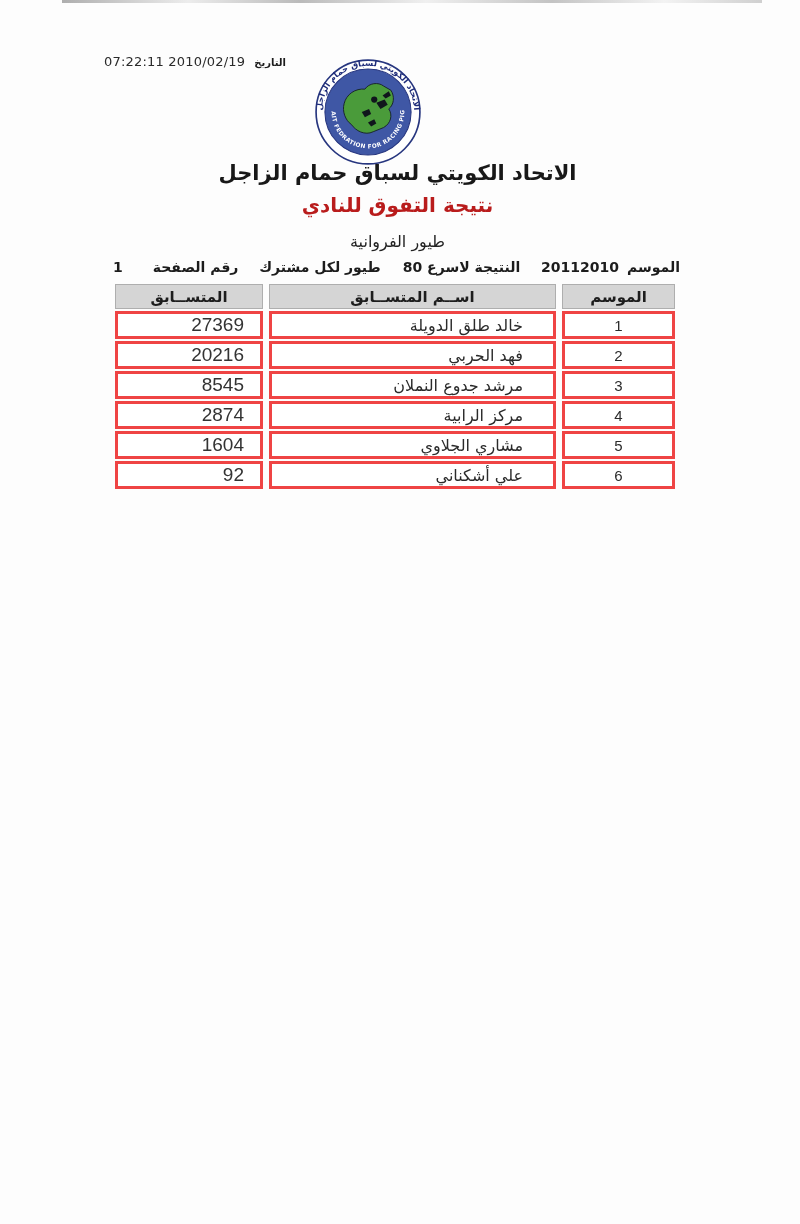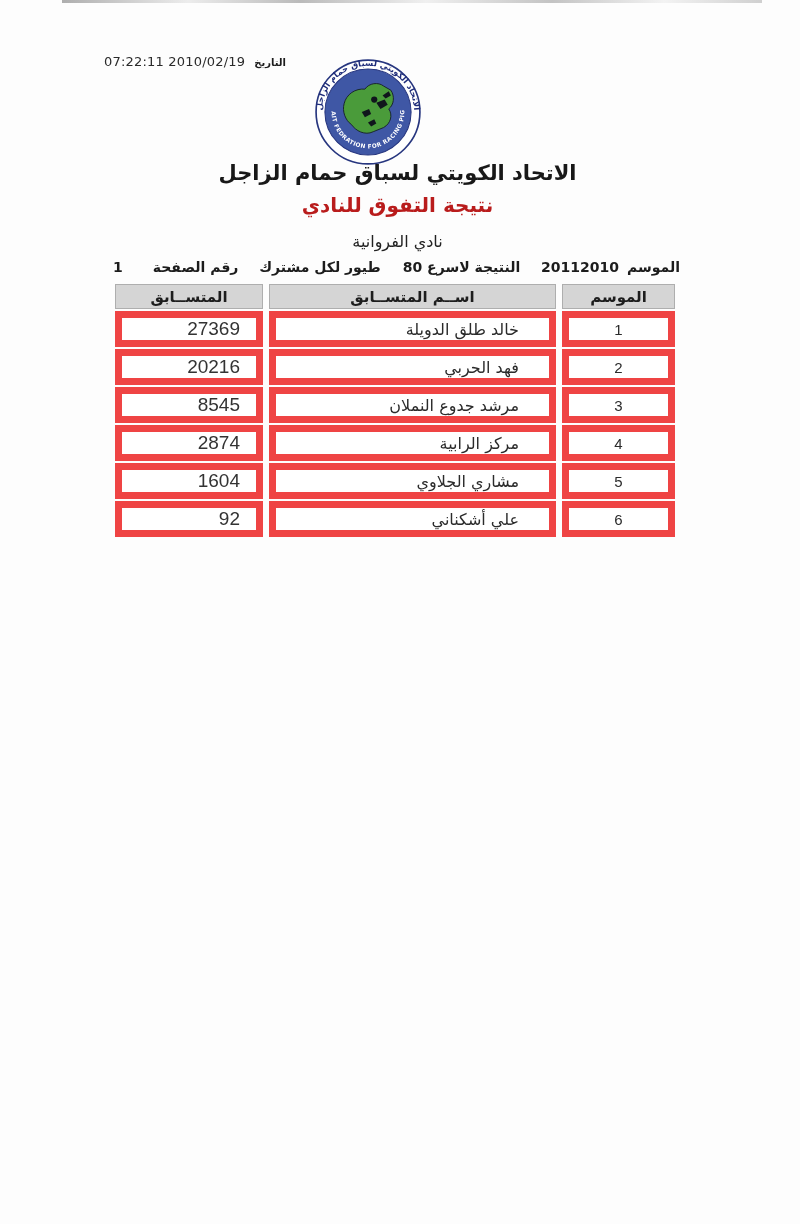--- a/index.html
+++ b/index.html
@@ -42,21 +42,21 @@
   .gap8{margin-left:8px;} .gap18{margin-left:22px;} .gap30{margin-left:30px;}
   .page-num{font-size:14px;}
   
   .results-table{
     position:absolute;left:115px;top:284px;width:560px;
     display:grid;direction:rtl;
     grid-template-columns:113px 287px 148px;
     column-gap:6px;row-gap:2px;
   }
   .cell{
-    background:#fff;border:7px solid #ef4444;
+    background:#fff;border:3px solid #ef4444;
     display:flex;align-items:center;box-sizing:border-box;
     min-height:27px;color:#2b2b2b;
   }
   .th{
     background:#d5d5d5;border:1px solid #aeaeae;min-height:25px;
     justify-content:center;font-weight:bold;font-size:15px;color:#1d1d1d;
   }
   .td-serial{justify-content:center;font-size:15px;font-family:"Liberation Sans","DejaVu Sans",sans-serif;}
   .td-name{justify-content:flex-start;padding-right:30px;font-size:16px;padding-left:16px;}
   .td-points{
@@ -98,21 +98,21 @@
         <path d="M66,36 l6,-4 l2,4 l-5,3 z"></path>
         <path d="M46,52 l7,-3 l2,5 l-6,3 z"></path>
         <path d="M52,62 l6,-3 l2,4 l-5,3 z"></path>
       </g>
     </svg>
   </div>
 
   <div class="titles">
     <div class="title-1">الاتحاد الكويتي لسباق حمام الزاجل</div>
     <div class="title-2">نتيجة التفوق للنادي</div>
-    <div class="club-name">نادي الفروانية</div>
+    <div class="club-name">طيور الفروانية</div>
   </div>
 
   <div class="info-line">
     <span class="info-group">
       <span class="gap8">الموسم</span>
       <span dir="ltr">20112010</span>
     </span>
     <span class="info-group">
       <span class="gap18">النتيجة لاسرع 80</span>
       <span>طيور لكل مشترك</span>

